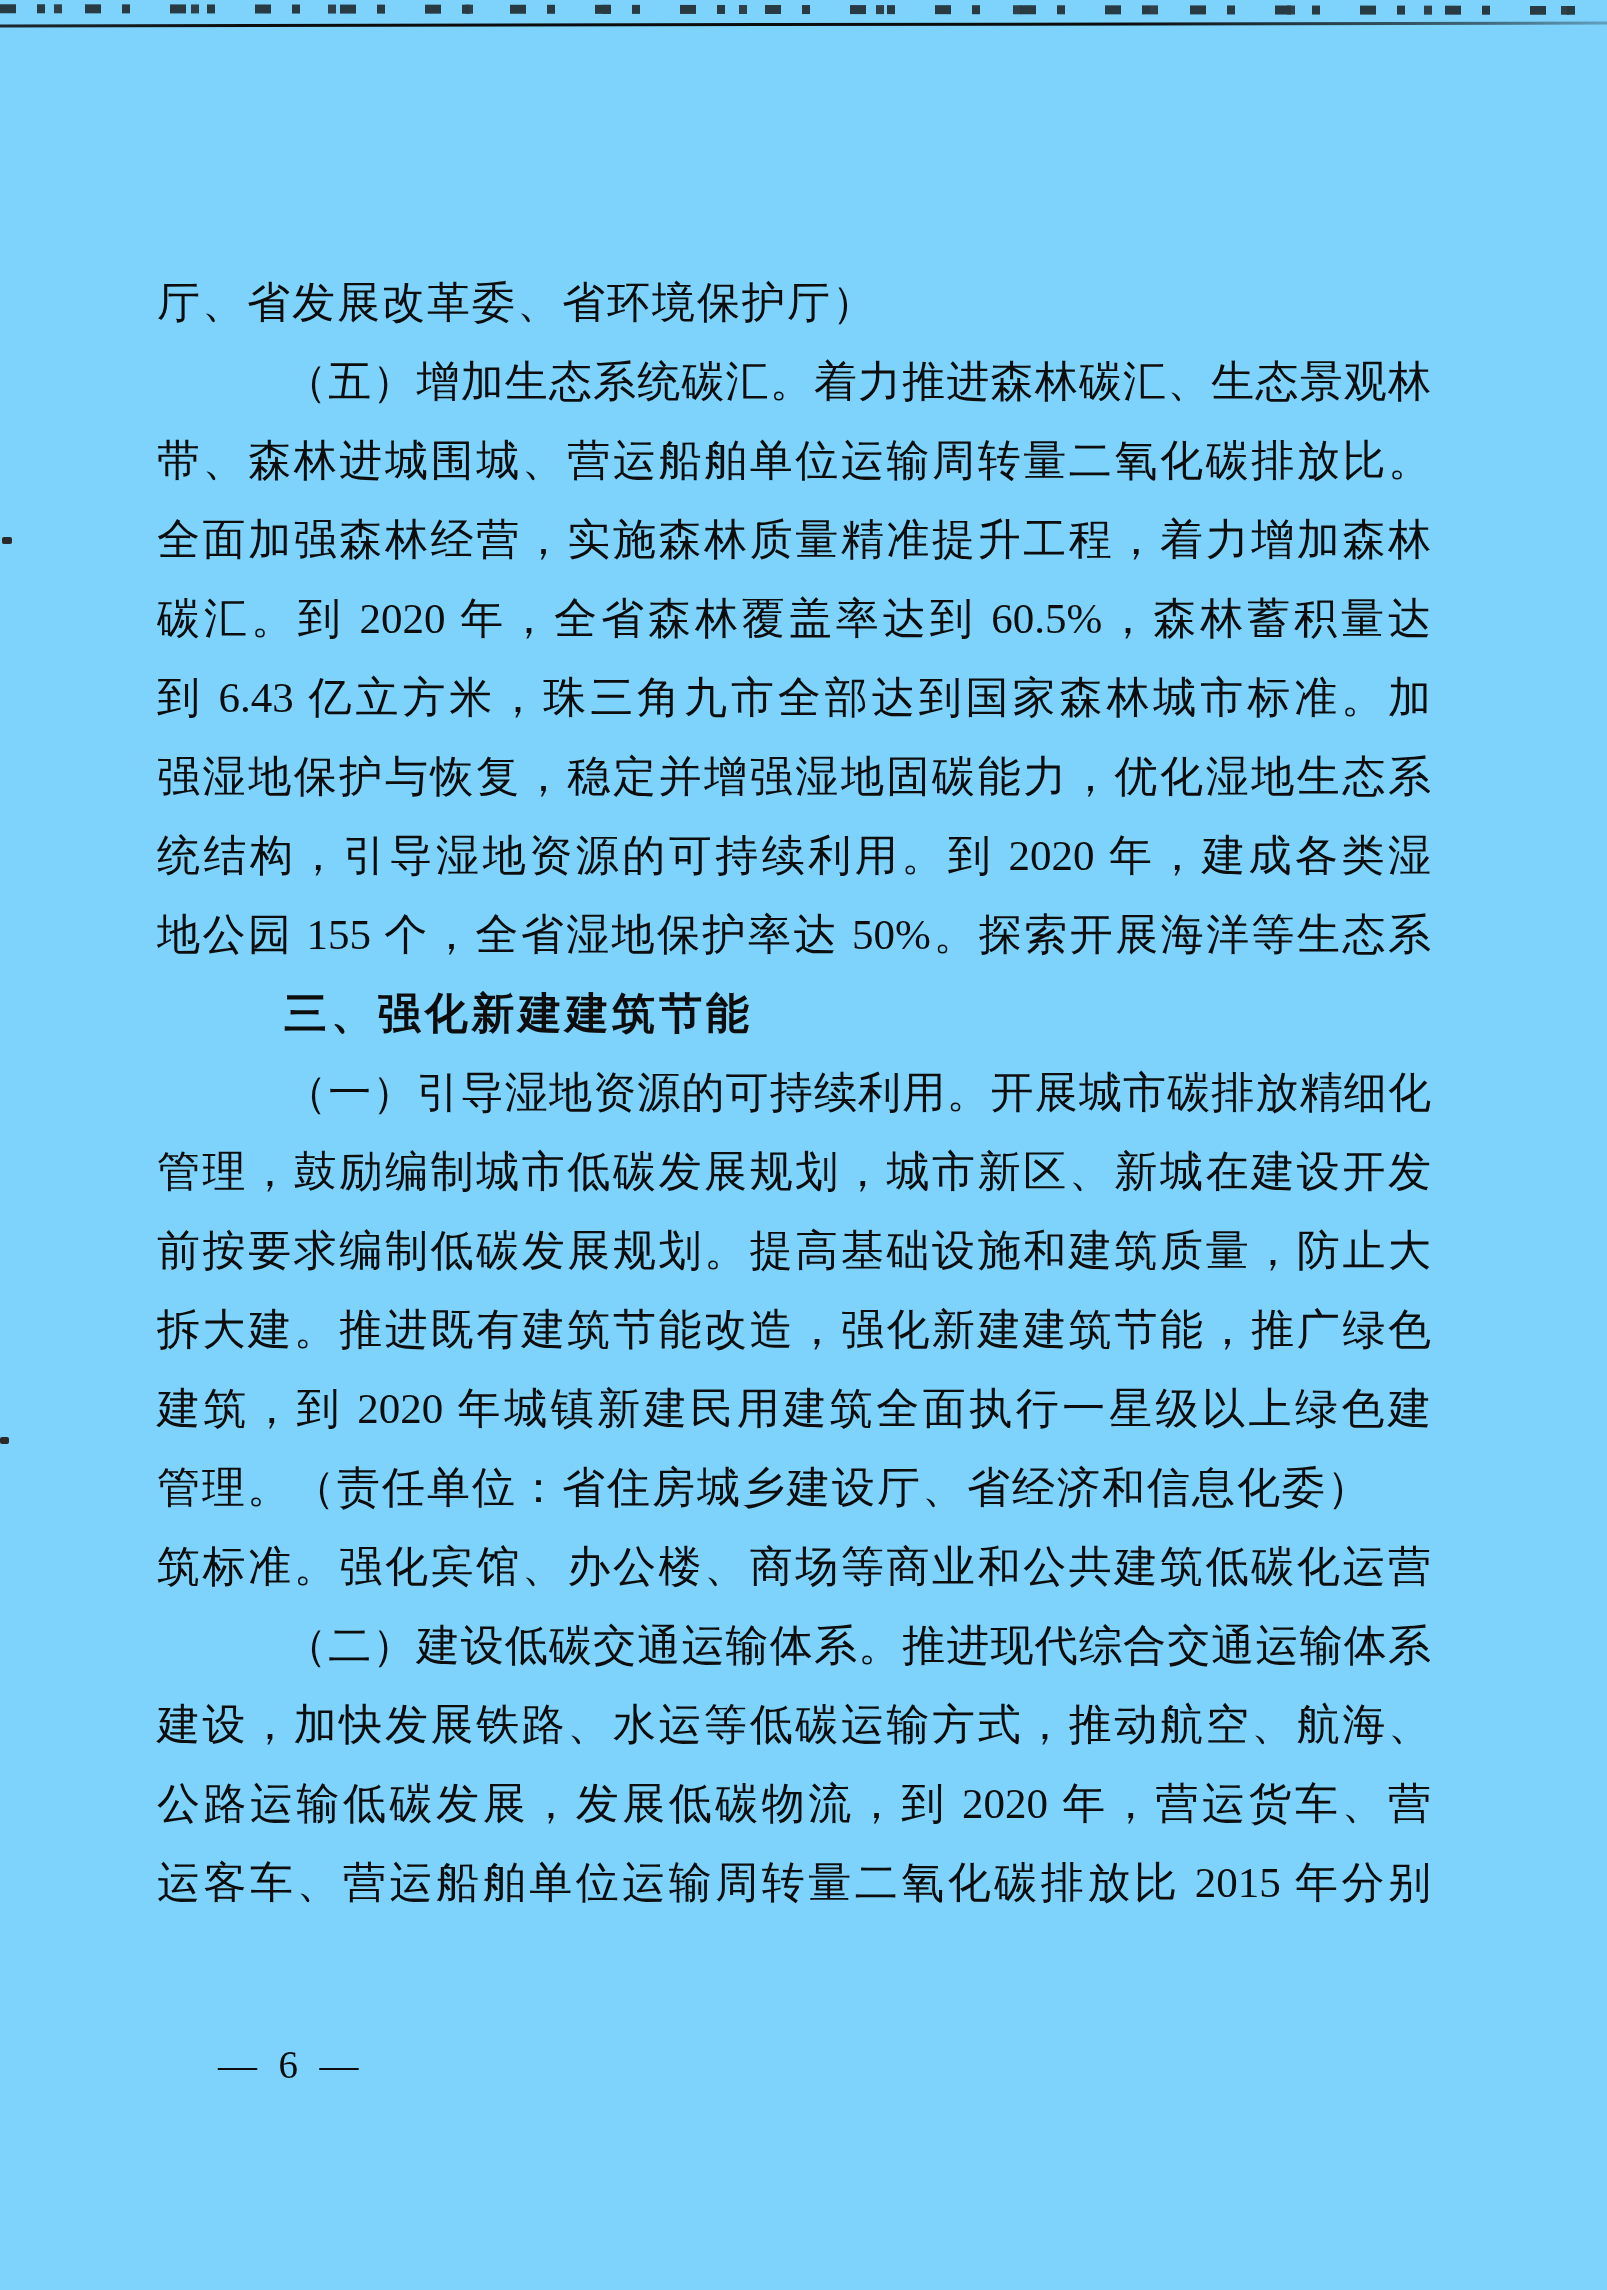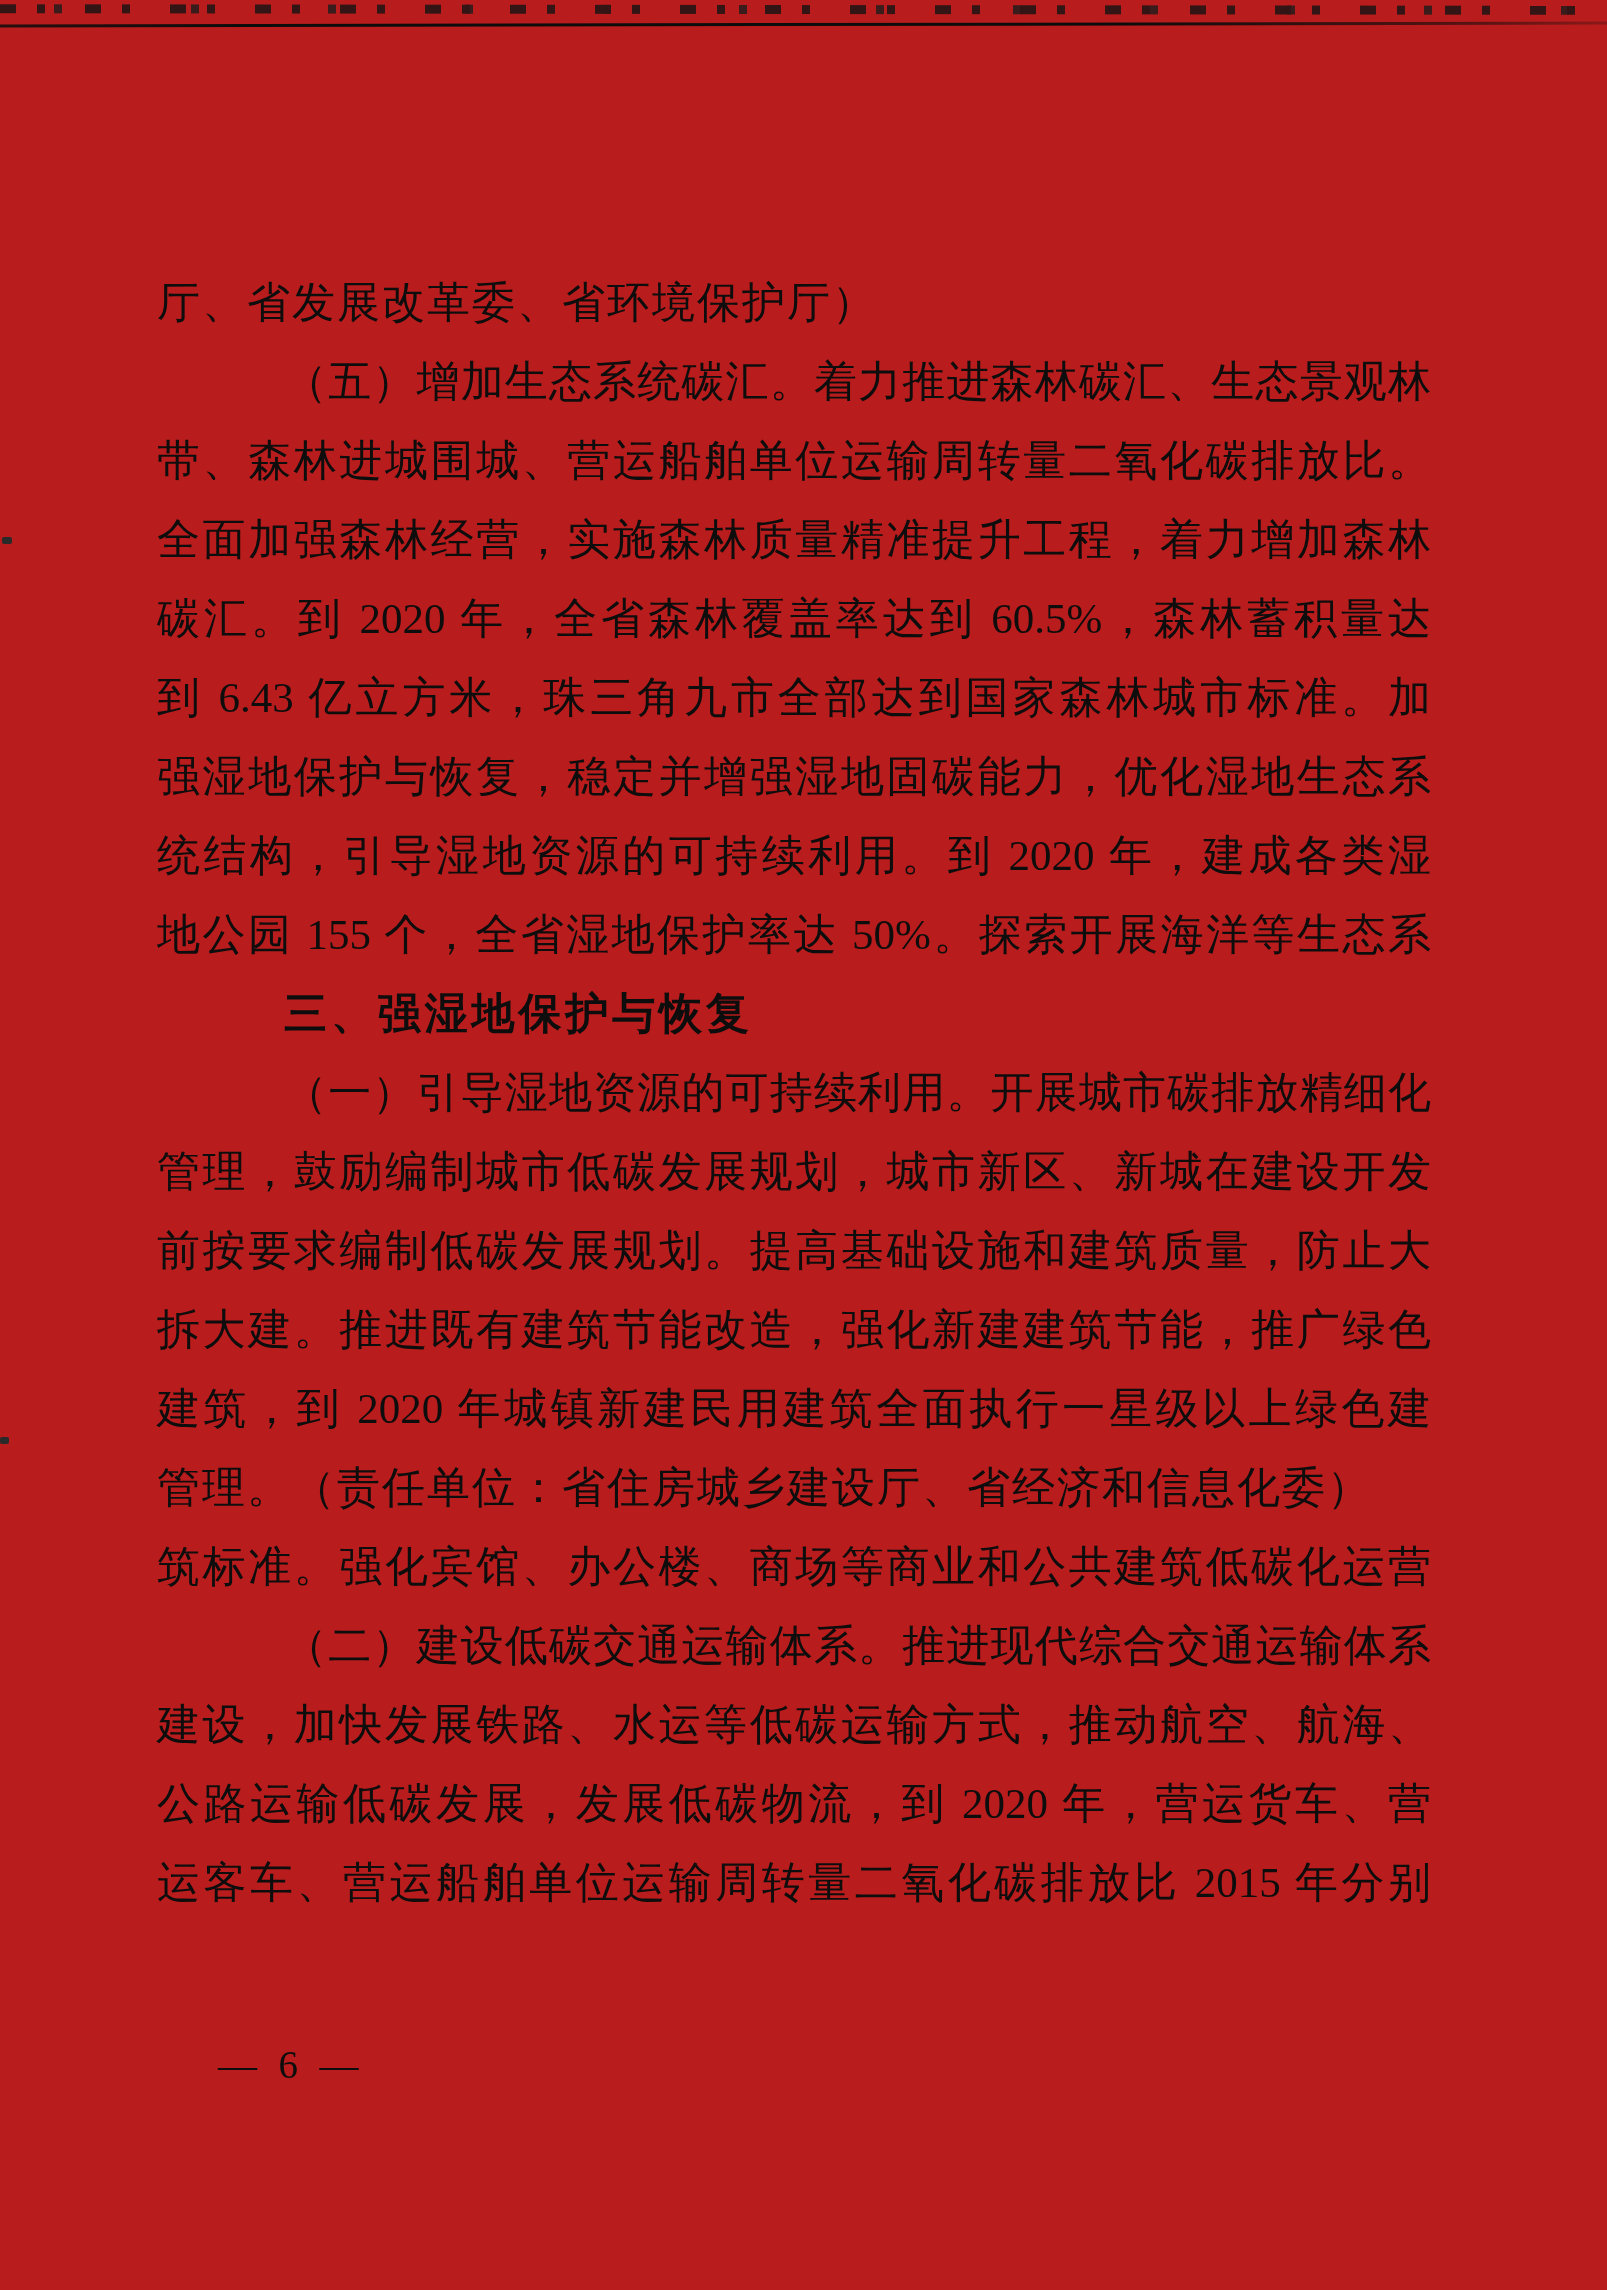--- a/index.html
+++ b/index.html
@@ -1,19 +1,19 @@
 <!DOCTYPE html>
 <html><head>
 <meta charset="utf-8">
 <style>
   html,body{margin:0;padding:0;background:#ffffff;}
   .page{
     position:relative;
     width:1607px;height:2291px;
-    background:#b91c1c;
+    background:#7dd3fc;
     overflow:hidden;
     font-family:"Liberation Serif","DejaVu Serif",serif;
     color:#0d0d0d;
   }
   
   .artifact-dashes{
     position:absolute;top:4.9px;left:0;width:1607px;height:8.8px;
     background:
       repeating-linear-gradient(90deg,#141414 0 15.7px,transparent 15.7px 37px,#141414 37px 45px,transparent 45px 85px),
       repeating-linear-gradient(90deg,transparent 0 54px,#1c1c1c 54px 62px,transparent 62px 137px);
@@ -69,21 +69,21 @@
   <div class="content" id="content">
       <div class="line">厅、省发展改革委、省环境保护厅）</div>
       <div class="line indent fill">（五）增加生态系统碳汇。着力推进森林碳汇、生态景观林</div>
       <div class="line fill">带、森林进城围城、营运船舶单位运输周转量二氧化碳排放比。</div>
       <div class="line fill">全面加强森林经营，实施森林质量精准提升工程，着力增加森林</div>
       <div class="line fill">碳汇。到 2020 年，全省森林覆盖率达到 60.5%，森林蓄积量达</div>
       <div class="line fill">到 6.43 亿立方米，珠三角九市全部达到国家森林城市标准。加</div>
       <div class="line fill">强湿地保护与恢复，稳定并增强湿地固碳能力，优化湿地生态系</div>
       <div class="line fill">统结构，引导湿地资源的可持续利用。到 2020 年，建成各类湿</div>
       <div class="line fill">地公园 155 个，全省湿地保护率达 50%。探索开展海洋等生态系</div>
-      <div class="line indent bold">三、强湿地保护与恢复</div>
+      <div class="line indent bold">三、强化新建建筑节能</div>
       <div class="line indent fill">（一）引导湿地资源的可持续利用。开展城市碳排放精细化</div>
       <div class="line fill">管理，鼓励编制城市低碳发展规划，城市新区、新城在建设开发</div>
       <div class="line fill">前按要求编制低碳发展规划。提高基础设施和建筑质量，防止大</div>
       <div class="line fill">拆大建。推进既有建筑节能改造，强化新建建筑节能，推广绿色</div>
       <div class="line fill">建筑，到 2020 年城镇新建民用建筑全面执行一星级以上绿色建</div>
       <div class="line">管理。（责任单位：省住房城乡建设厅、省经济和信息化委）</div>
       <div class="line fill">筑标准。强化宾馆、办公楼、商场等商业和公共建筑低碳化运营</div>
       <div class="line indent fill">（二）建设低碳交通运输体系。推进现代综合交通运输体系</div>
       <div class="line fill">建设，加快发展铁路、水运等低碳运输方式，推动航空、航海、</div>
       <div class="line fill">公路运输低碳发展，发展低碳物流，到 2020 年，营运货车、营</div>

